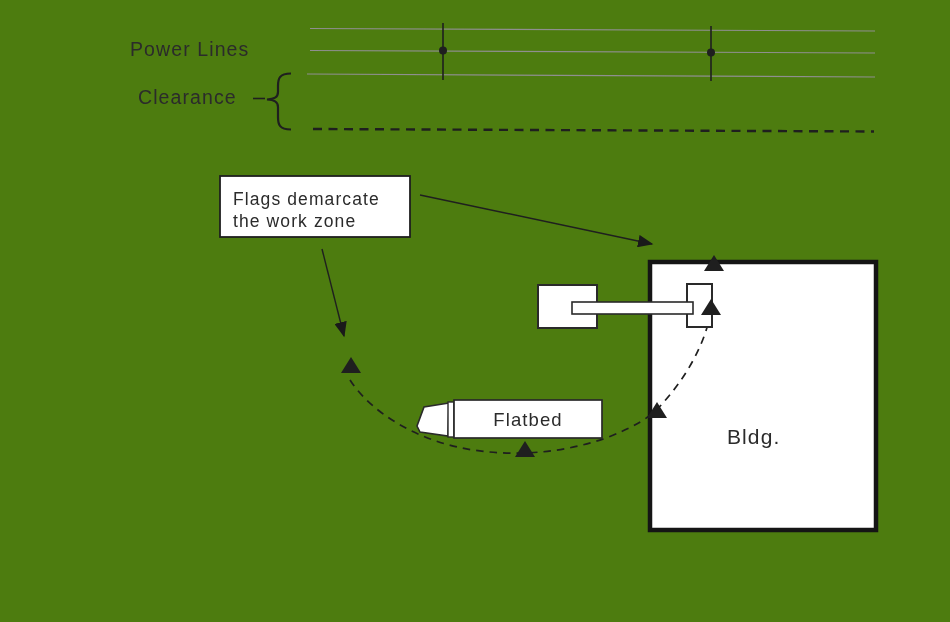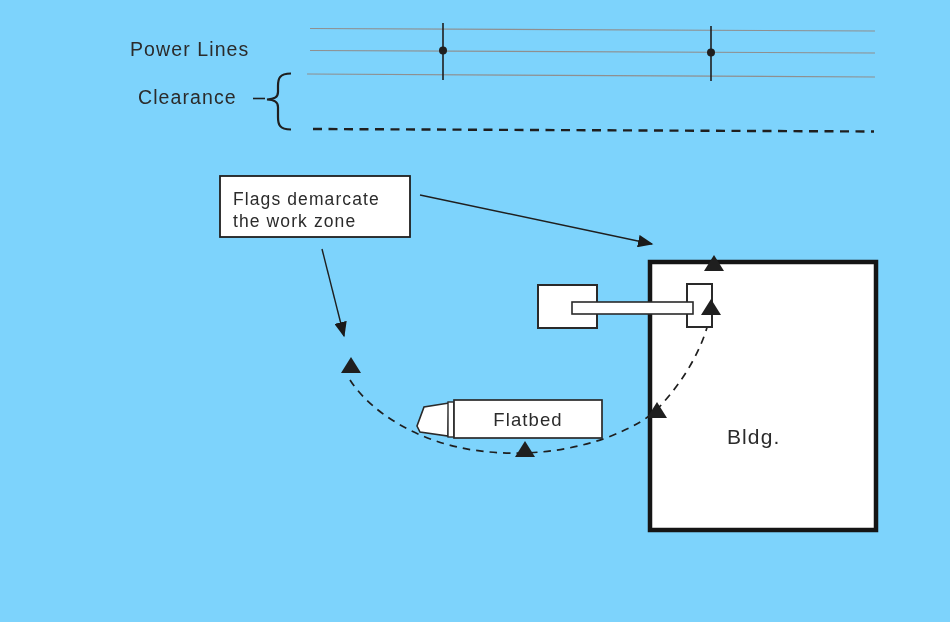--- a/index.html
+++ b/index.html
@@ -4,21 +4,21 @@
 <style>
   html, body {
     margin: 0;
     padding: 0;
     background: #ffffff;
   }
   #canvas {
     position: relative;
     width: 950px;
     height: 622px;
-    background: #7dd3fc;
+    background: #4d7c0f;
     overflow: hidden;
     font-family: "Liberation Sans", sans-serif;
   }
   svg { display: block; }
   .diagram-text {
     font-family: "Liberation Sans", sans-serif;
     fill: #2b2b2b;
     letter-spacing: 1.1px;
   }
   .label-lg   { font-size: 19.5px; }

